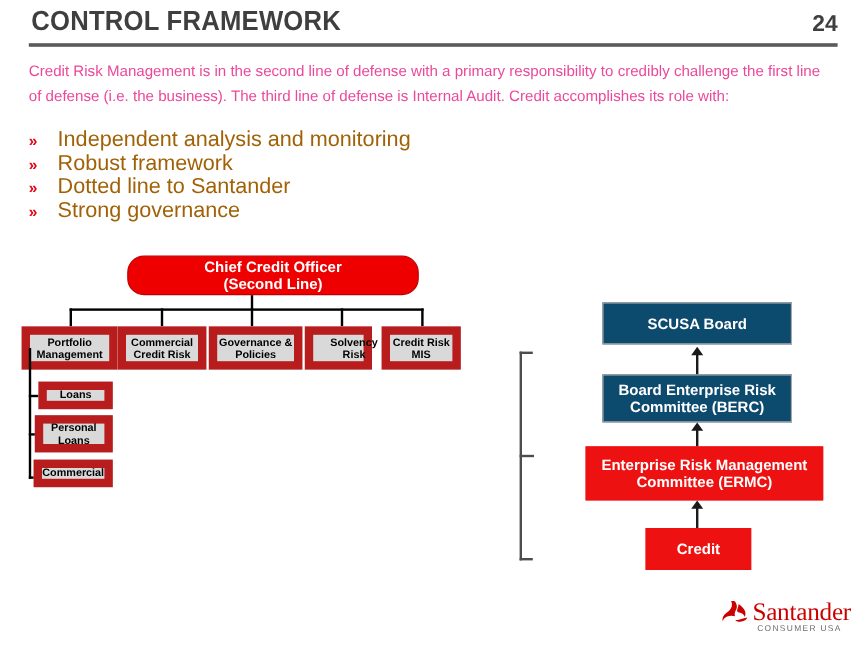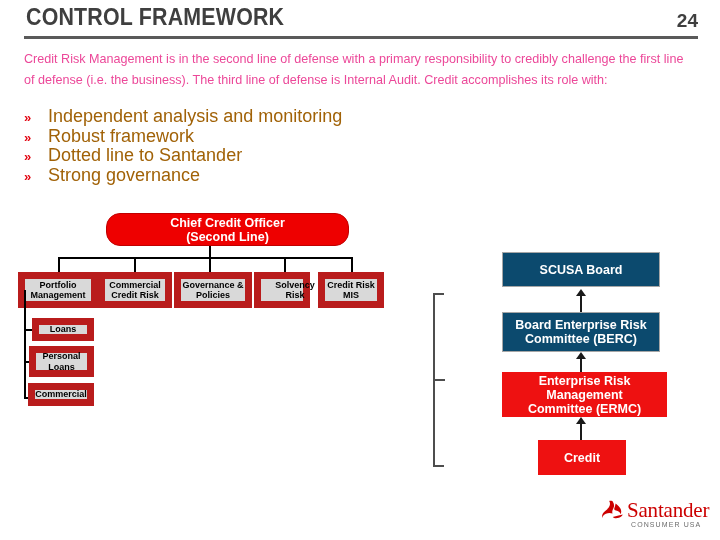--- a/index.html
+++ b/index.html
@@ -295,21 +295,21 @@
   <div class="box box-gray-dark" style="left:82px; top:312px; width:158px; height:40px;">
     <div>
       <div>Board Enterprise Risk</div>
       <div>Committee (BERC)</div>
     </div>
   </div>
 
   <div class="arrow-shaft" style="left:160px; top:358px; height:14px;"></div>
   <div class="arrow-head" style="left:156px; top:352px;"></div>
 
-  <div class="box box-red" style="left:82px; top:372px; width:165px; height:45px;">
+  <div class="box box-red" style="left:68px; top:372px; width:198px; height:45px;">
     <div>
       <div>Enterprise Risk Management</div>
       <div>Committee (ERMC)</div>
     </div>
   </div>
 
   <div class="arrow-shaft" style="left:160px; top:423px; height:18px;"></div>
   <div class="arrow-head" style="left:156px; top:417px;"></div>
 
   <div class="box box-red" style="left:118px; top:440px; width:88px; height:35px;">

